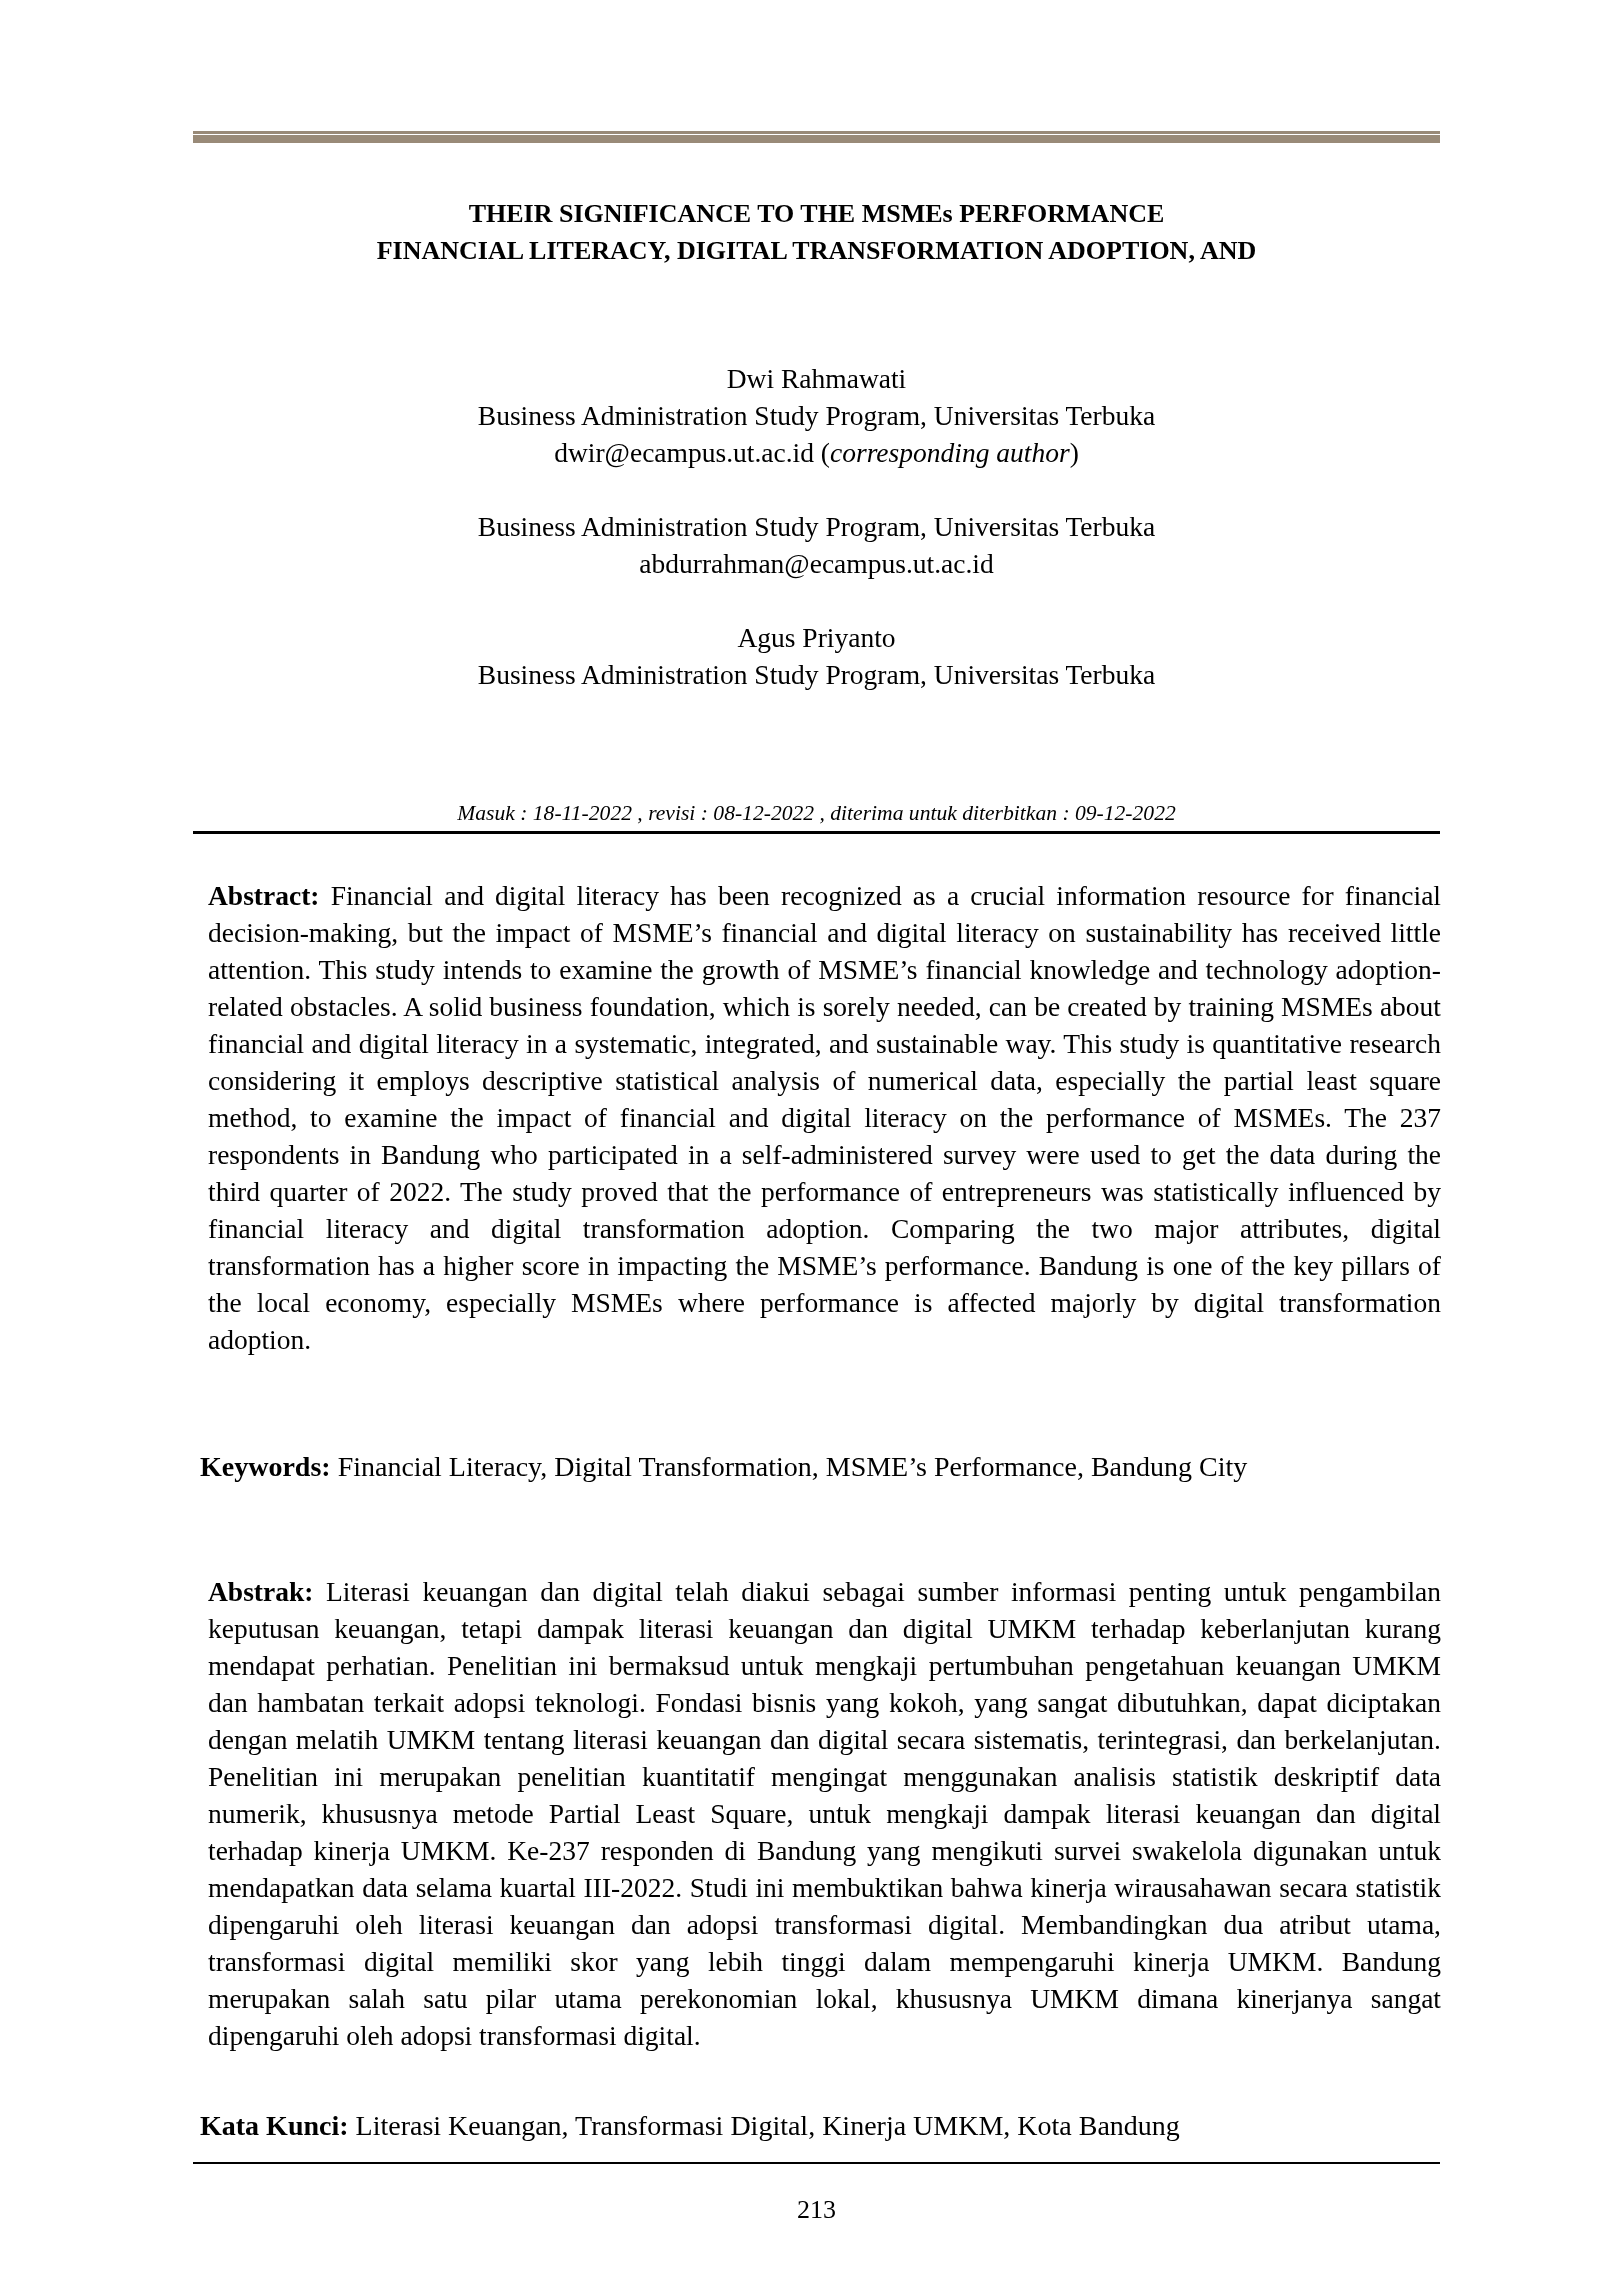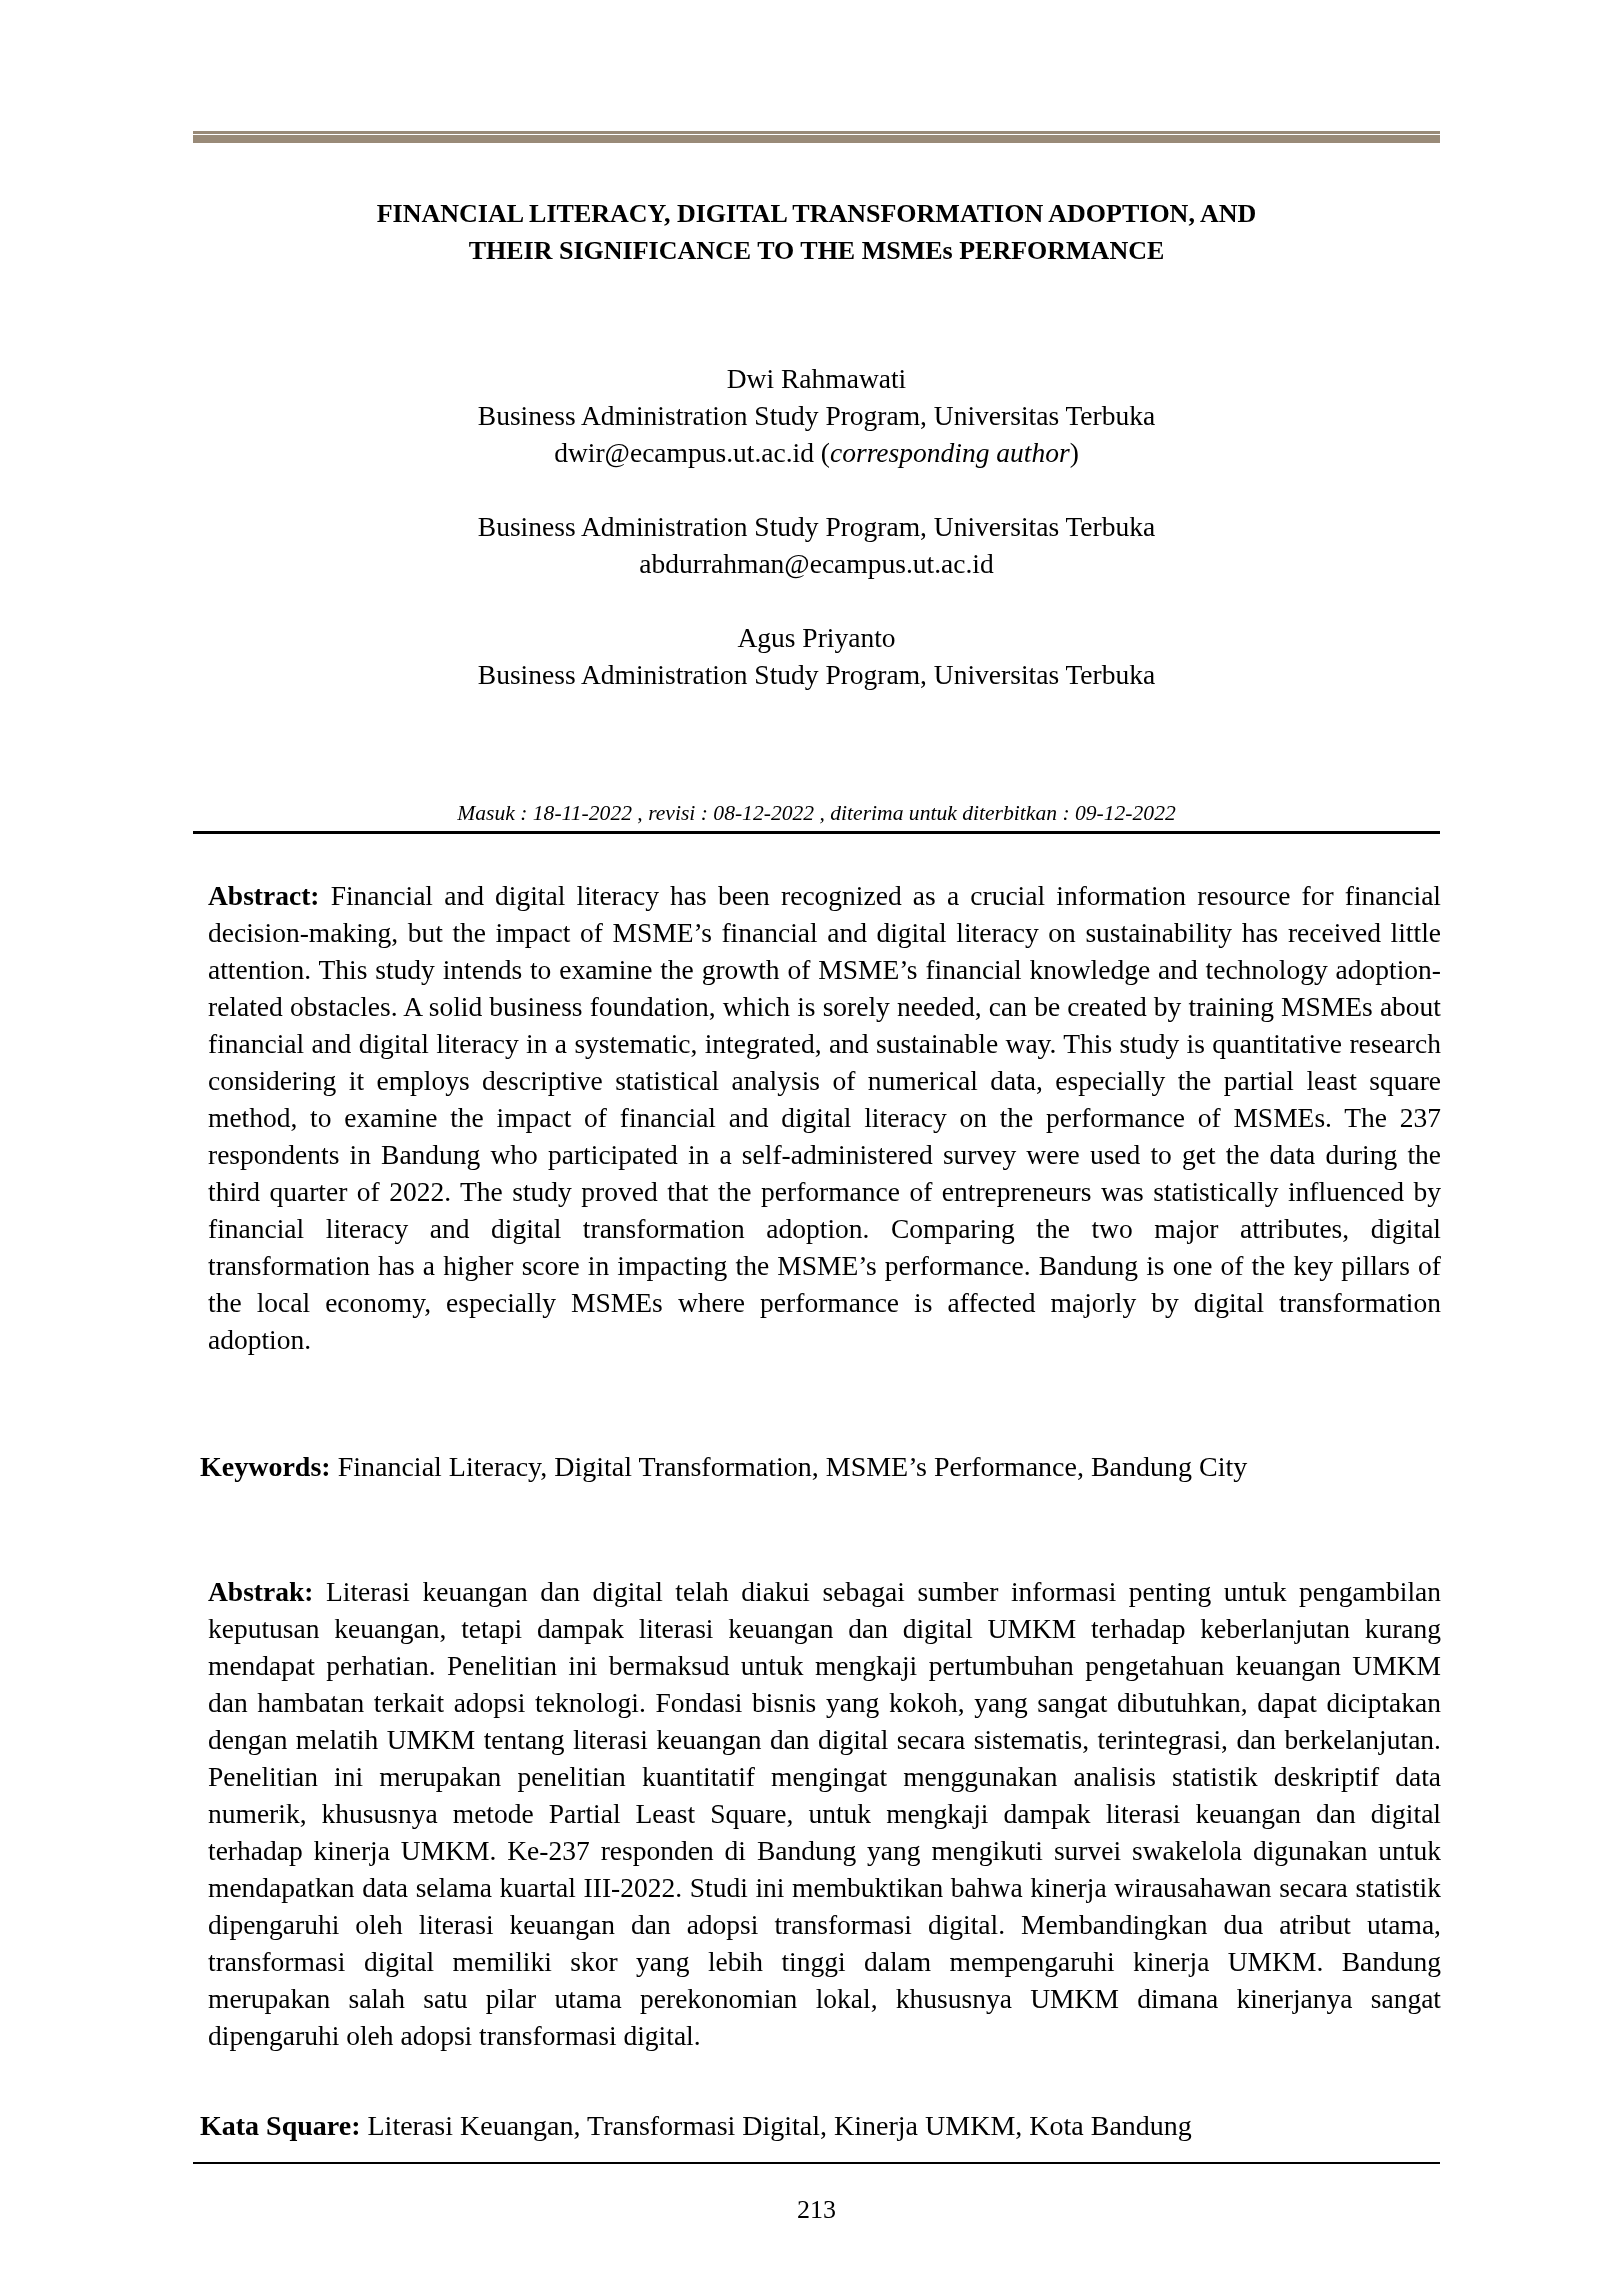--- a/index.html
+++ b/index.html
@@ -29,22 +29,22 @@
   .page-number { position: absolute; left: 193px; width: 1247px; top: 2176px; text-align: center;
                  font-size: 26px; line-height: 33px; margin-top: 17px; }
 </style>
 </head>
 <body>
 
 <div class="rule-thin"></div>
 <div class="rule-thick"></div>
 
 <div class="title">
+  <div>THEIR SIGNIFICANCE TO THE MSMEs PERFORMANCE</div>
   <div>FINANCIAL LITERACY, DIGITAL TRANSFORMATION ADOPTION, AND</div>
-  <div>THEIR SIGNIFICANCE TO THE MSMEs PERFORMANCE</div>
 </div>
 
 <div class="authors">
   <div class="author-block">
     <div>Dwi Rahmawati</div>
     <div>Business Administration Study Program, Universitas Terbuka</div>
     <div><span>dwir@ecampus.ut.ac.id</span> (<i>corresponding author</i>)</div>
   </div>
   <div class="author-block">
     <div>Business Administration Study Program, Universitas Terbuka</div>
@@ -58,17 +58,17 @@
 
 <div class="dates">Masuk : 18-11-2022 , revisi : 08-12-2022 , diterima untuk diterbitkan : 09-12-2022</div>
 <div class="rule-dates"></div>
 
 <div class="abstract abstract-en"><span class="label">Abstract:</span> <span>Financial and digital literacy has been recognized as a crucial information resource for financial decision-making, but the impact of MSME’s financial and digital literacy on sustainability has received little attention. This study intends to examine the growth of MSME’s financial knowledge and technology adoption-related obstacles. A solid business foundation, which is sorely needed, can be created by training MSMEs about financial and digital literacy in a systematic, integrated, and sustainable way. This study is quantitative research considering it employs descriptive statistical analysis of numerical data, especially the partial least square method, to examine the impact of financial and digital literacy on the performance of MSMEs. The 237 respondents in Bandung who participated in a self-administered survey were used to get the data during the third quarter of 2022. The study proved that the performance of entrepreneurs was statistically influenced by financial literacy and digital transformation adoption. Comparing the two major attributes, digital transformation has a higher score in impacting the MSME’s performance. Bandung is one of the key pillars of the local economy, especially MSMEs where performance is affected majorly by digital transformation adoption.</span></div>
 
 <div class="keywords keywords-en"><span class="label">Keywords:</span> <span>Financial Literacy, Digital Transformation, MSME’s Performance, Bandung City</span></div>
 
 <div class="abstract abstract-id"><span class="label">Abstrak:</span> <span>Literasi keuangan dan digital telah diakui sebagai sumber informasi penting untuk pengambilan keputusan keuangan, tetapi dampak literasi keuangan dan digital UMKM terhadap keberlanjutan kurang mendapat perhatian. Penelitian ini bermaksud untuk mengkaji pertumbuhan pengetahuan keuangan UMKM dan hambatan terkait adopsi teknologi. Fondasi bisnis yang kokoh, yang sangat dibutuhkan, dapat diciptakan dengan melatih UMKM tentang literasi keuangan dan digital secara sistematis, terintegrasi, dan berkelanjutan. Penelitian ini merupakan penelitian kuantitatif mengingat menggunakan analisis statistik deskriptif data numerik, khususnya metode Partial Least Square, untuk mengkaji dampak literasi keuangan dan digital terhadap kinerja UMKM. Ke-237 responden di Bandung yang mengikuti survei swakelola digunakan untuk mendapatkan data selama kuartal III-2022. Studi ini membuktikan bahwa kinerja wirausahawan secara statistik dipengaruhi oleh literasi keuangan dan adopsi transformasi digital. Membandingkan dua atribut utama, transformasi digital memiliki skor yang lebih tinggi dalam mempengaruhi kinerja UMKM. Bandung merupakan salah satu pilar utama perekonomian lokal, khususnya UMKM dimana kinerjanya sangat dipengaruhi oleh adopsi transformasi digital.</span></div>
 
-<div class="keywords keywords-id"><span class="label">Kata Square:</span> <span>Literasi Keuangan, Transformasi Digital, Kinerja UMKM, Kota Bandung</span></div>
+<div class="keywords keywords-id"><span class="label">Kata Kunci:</span> <span>Literasi Keuangan, Transformasi Digital, Kinerja UMKM, Kota Bandung</span></div>
 
 <div class="rule-footer"></div>
 <div class="page-number">213</div>
 
 
 </body></html>

